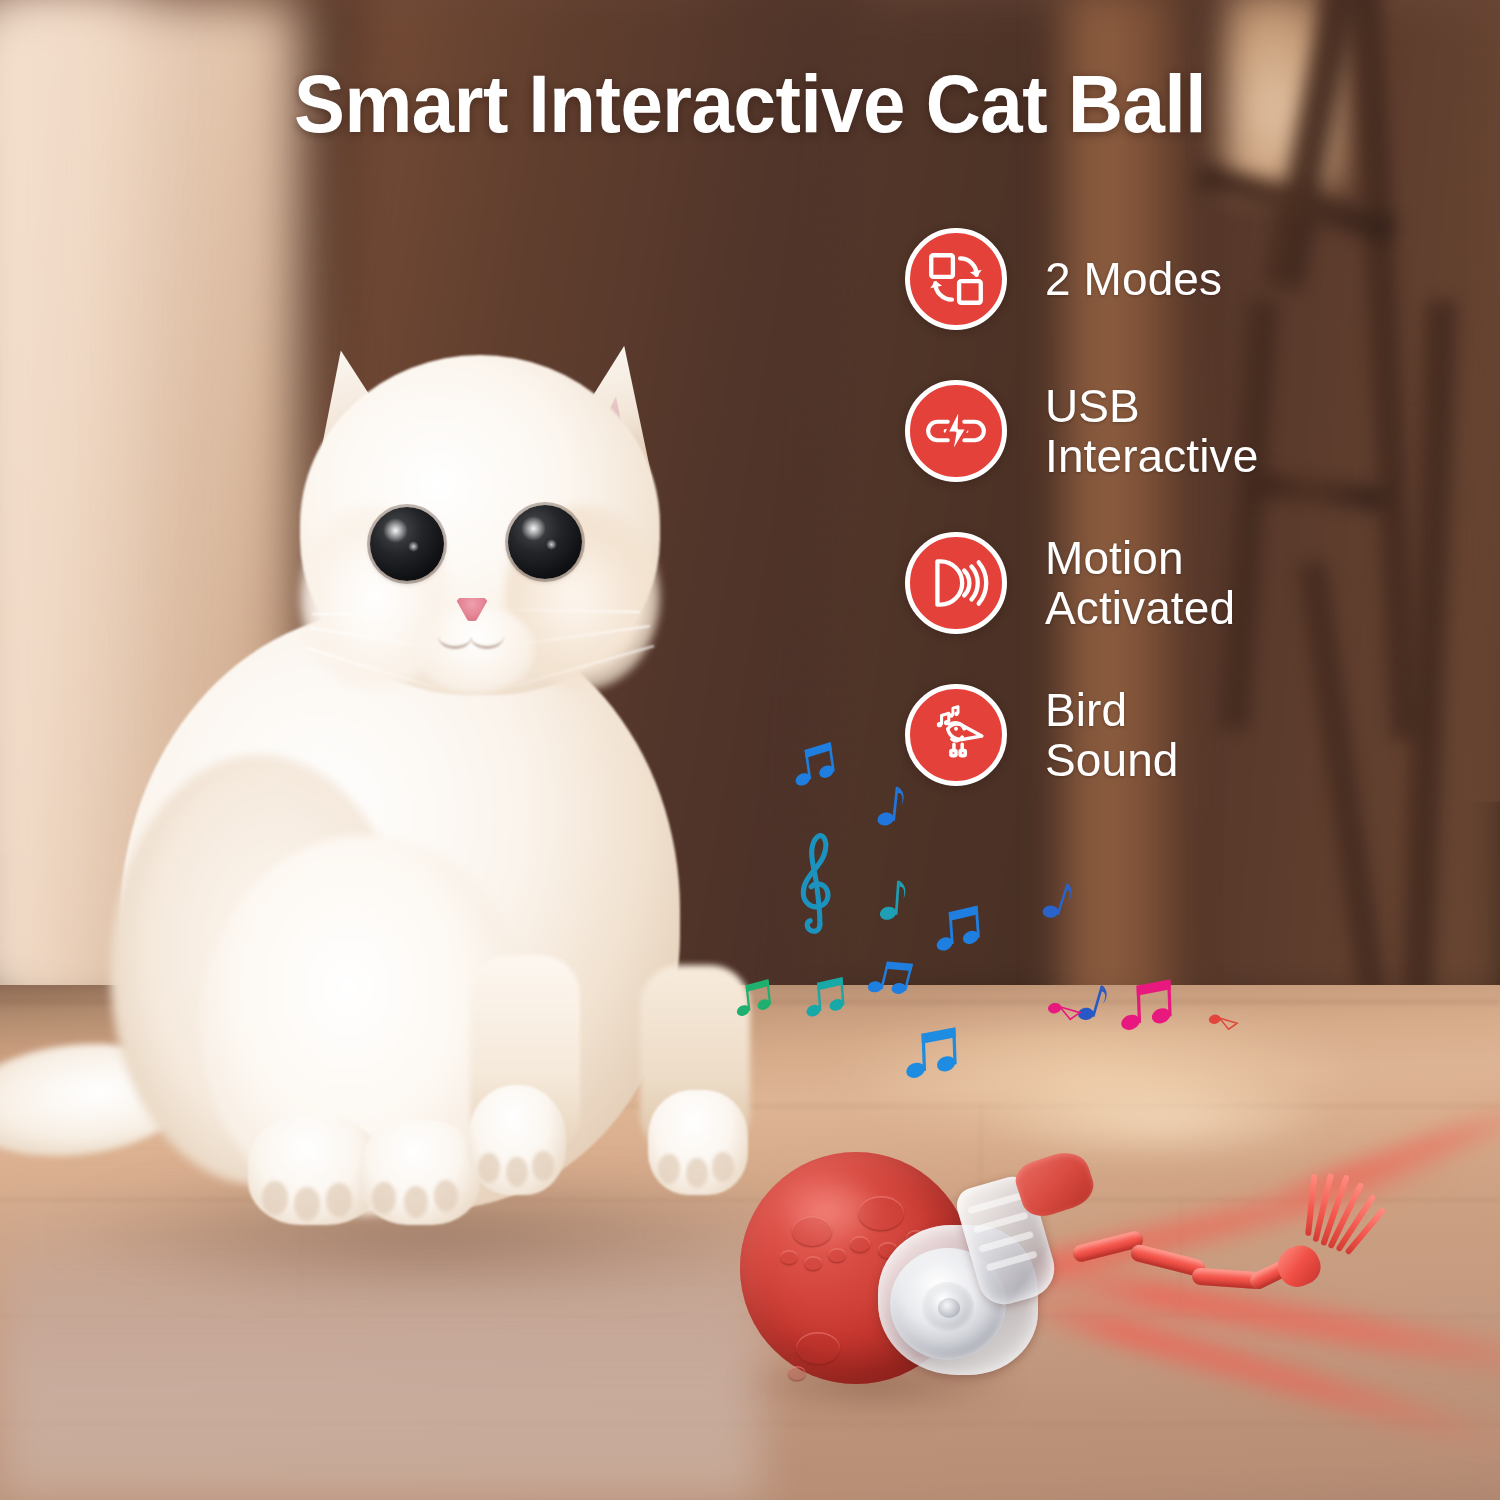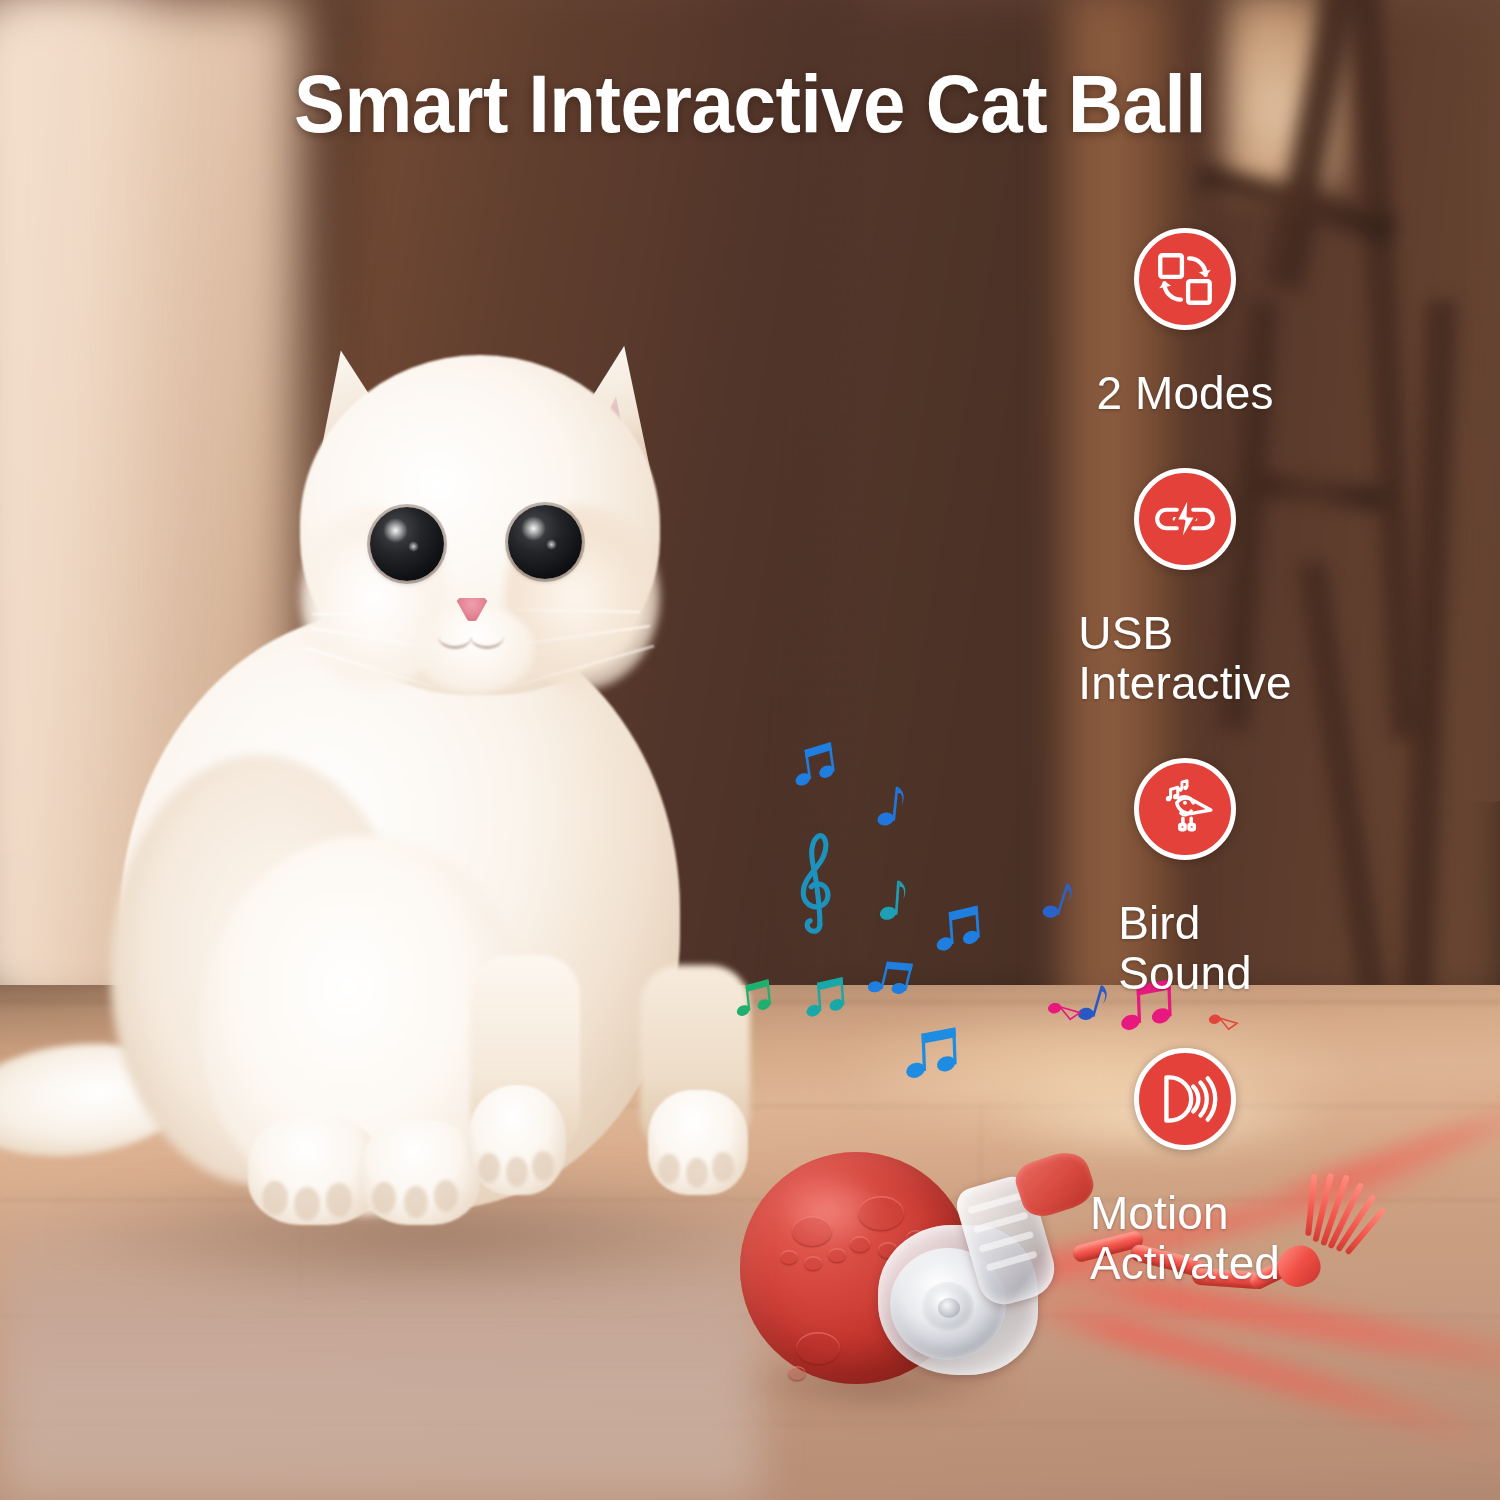--- a/index.html
+++ b/index.html
@@ -348,21 +348,20 @@
     filter:blur(11px);
   }
 
   
   #features {
     position:absolute; left:905px; top:228px; width:560px;
   }
   .feature {
     display:flex; align-items:center; gap:38px;
     margin-bottom:50px;
-    flex-direction:column;
   }
   .feat-icon {
     flex:0 0 auto;
     width:102px; height:102px; border-radius:50%;
     background:#e4413a;
     border:5px solid #ffffff;
     display:flex; align-items:center; justify-content:center;
     box-shadow:0 2px 10px rgba(40,16,10,.3);
   }
   .feat-icon svg { width:66px; height:66px; display:block; }
@@ -711,20 +710,33 @@
       <div class="feat-icon">
         <svg viewBox="0 0 64 64" fill="none" stroke="#fff" stroke-width="4" stroke-linecap="round" stroke-linejoin="round">
           <path d="M24 23 H14 a9 9 0 0 0 0 18 h10"></path>
           <path d="M40 23 h10 a9 9 0 0 1 0 18 H40"></path>
           <path d="M22 32 h20"></path>
           <path d="M36 8 L23 34 h8 L27 56 L43 29 h-8 Z" fill="#fff" stroke="#e4413a" stroke-width="3"></path>
         </svg>
       </div>
       <div class="feat-label">USB
 Interactive</div>
+    </div>
+
+    <div class="feature">
+      <div class="feat-icon">
+        <svg viewBox="0 0 64 64" fill="none" stroke="#fff" stroke-width="4.2" stroke-linecap="round" stroke-linejoin="round">
+          <path d="M14 11 v42 h3 a21 21 0 0 0 0 -42 Z"></path>
+          <path d="M40 20 a17 17 0 0 1 0 24"></path>
+          <path d="M47 16 a24 24 0 0 1 0 32"></path>
+          <path d="M54 12 a31 31 0 0 1 0 40"></path>
+        </svg>
+      </div>
+      <div class="feat-label">Motion
+Activated</div>
     </div>
 
     <div class="feature">
       <div class="feat-icon">
         <svg viewBox="0 0 64 64" fill="none" stroke="#fff" stroke-width="3.4" stroke-linecap="round" stroke-linejoin="round">
           <path d="M24 26 a12 12 0 0 1 13 -4 l20 11 -17 3 a13 13 0 0 1 -16 -10 Z"></path>
           <path d="M26 22 a9 9 0 0 1 14 4"></path>
           <circle cx="32" cy="26" r="1.9" fill="#fff" stroke="none"></circle>
           <path d="M38 34 a6.5 6.5 0 0 1 -10 2"></path>
           <path d="M30 41 v6 M38 41 v6"></path>
@@ -734,28 +746,15 @@
           <circle cx="16" cy="22" r="2.6" fill="#fff" stroke="none"></circle>
           <circle cx="23" cy="20" r="2.6" fill="#fff" stroke="none"></circle>
           <path d="M29 12 v-6 l5 -1.5 v6" stroke-width="2.8"></path>
           <circle cx="27.5" cy="13" r="2.2" fill="#fff" stroke="none"></circle>
           <circle cx="32.5" cy="11.5" r="2.2" fill="#fff" stroke="none"></circle>
         </svg>
       </div>
       <div class="feat-label">Bird
 Sound</div>
     </div>
-
-    <div class="feature">
-      <div class="feat-icon">
-        <svg viewBox="0 0 64 64" fill="none" stroke="#fff" stroke-width="4.2" stroke-linecap="round" stroke-linejoin="round">
-          <path d="M14 11 v42 h3 a21 21 0 0 0 0 -42 Z"></path>
-          <path d="M40 20 a17 17 0 0 1 0 24"></path>
-          <path d="M47 16 a24 24 0 0 1 0 32"></path>
-          <path d="M54 12 a31 31 0 0 1 0 40"></path>
-        </svg>
-      </div>
-      <div class="feat-label">Motion
-Activated</div>
-    </div>
   </div>
 
 </div>
 
 </body></html>

